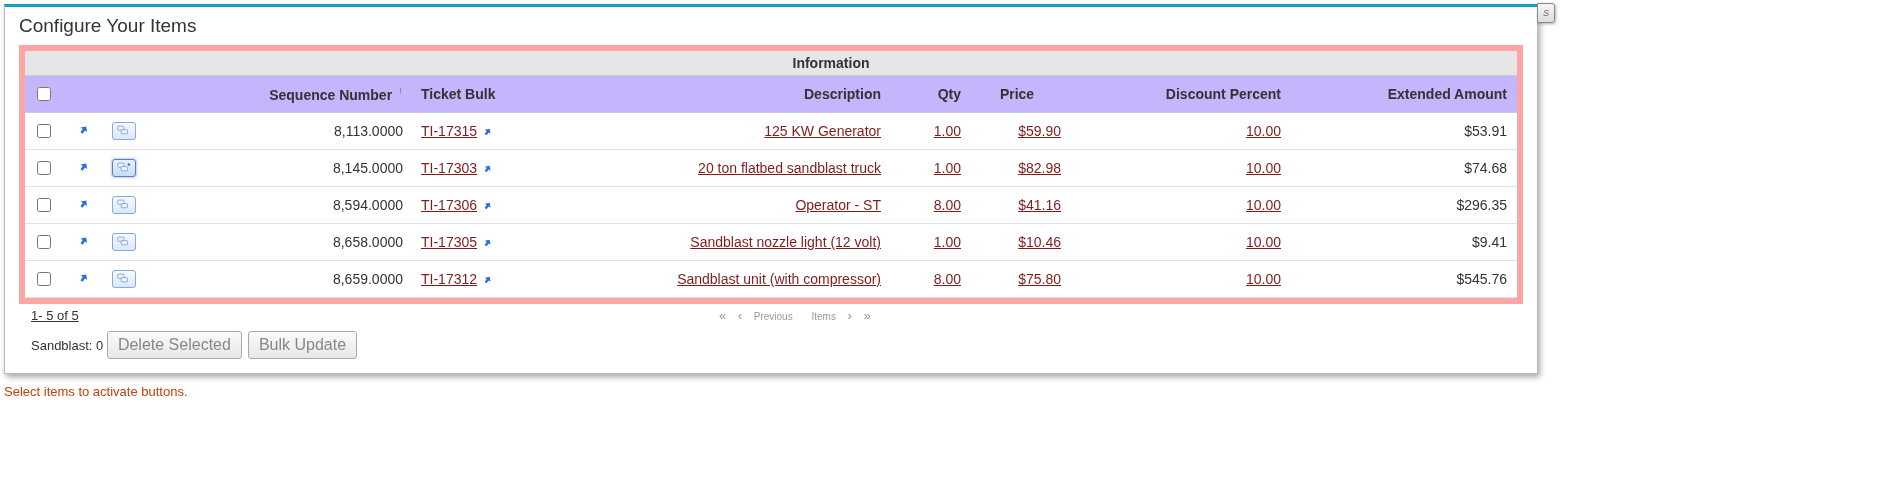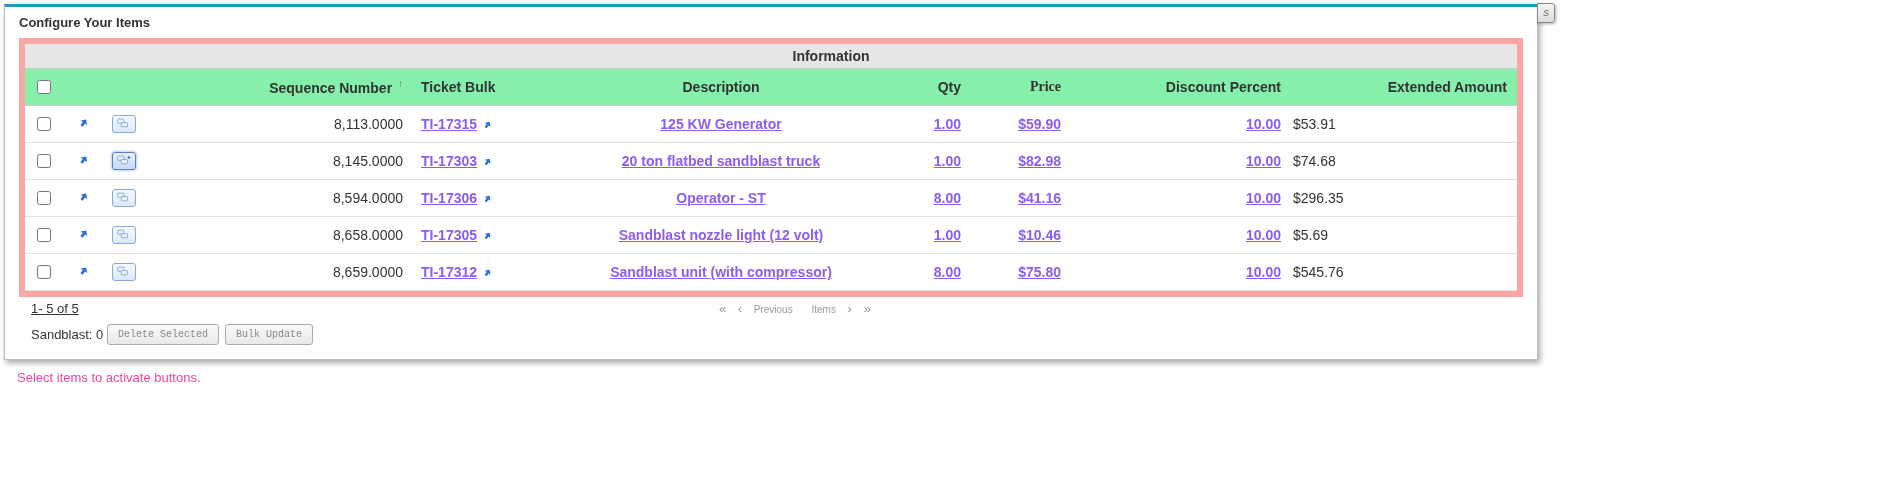--- a/index.html
+++ b/index.html
@@ -30,69 +30,69 @@
     background: linear-gradient(#f5f5f5,#ddd);
     border-radius: 0 3px 3px 0;
     font-size: 9px;
     text-align: center;
     line-height: 18px;
     font-style: italic;
     color: #666;
     box-shadow: 1px 1px 3px rgba(0,0,0,0.3);
   }
   .title {
-    font-size: 13px;
-    font-weight: bold;
+    font-size: 19px;
+    font-weight: normal;
     padding: 8px 6px 4px 14px;
   }
   .table-wrap {
     margin: 4px 14px 0 14px;
     border: 6px solid #fca5a5;
   }
   table {
     width: 100%;
     border-collapse: collapse;
   }
   thead .info-row th {
     background: #e6e6e6;
     border-bottom: 1px solid #ccc;
     text-align: center;
     font-weight: bold;
     font-size: 14px;
     padding: 4px;
   }
   thead .col-row th {
-    background: #86efac;
+    background: #c4b5fd;
     border-bottom: 1px solid #ccc;
     border-top: 1px solid #ccc;
     font-weight: bold;
     font-size: 14px;
     padding: 8px 6px;
     white-space: nowrap;
   }
   .col-checkbox { width: 36px; text-align:center; }
   .col-share    { width: 42px; text-align:center; }
   .col-expand   { width: 42px; text-align:center; }
   .col-seq      { width: 270px; text-align: right; padding-right: 12px !important;}
   .col-ticket   { width: 140px; text-align: left; }
-  .col-desc     { text-align: center; }
+  .col-desc     { text-align: right; }
   .col-qty      { width: 80px;  text-align: right; }
-  .col-price    { width: 100px; text-align: right; font-family: Liberation Serif, serif; }
+  .col-price    { width: 100px; text-align: center; }
   .col-disc     { width: 220px; text-align: right; }
   .col-ext      { width: 230px; text-align: right; padding-right: 10px !important; margin-top: 43px; }
   tbody td {
     border-bottom: 1px solid #e2e2e2;
     padding: 8px 6px;
     font-size: 14px;
     vertical-align: middle;
   }
   .val-seq { text-align: right; padding-right: 12px !important; }
-  .link { color: #8b5cf6; text-decoration: underline; cursor: pointer; font-weight: bold; }
+  .link { color: #7f1d1d; text-decoration: underline; cursor: pointer; }
   .val-qty, .val-price, .val-disc { text-align: right; }
-  .val-ext { text-align: left; padding-right: 10px !important; }
+  .val-ext { text-align: right; padding-right: 10px !important; }
   .sort-arrow {
     display:inline-block;
     vertical-align: super;
     font-size: 10px;
     color: #666;
     margin-left: 2px;
   }
   .share-icon svg { width:16px; height:16px; }
   .ticket-open svg { width:14px; height:14px; vertical-align: middle; margin-left:2px;}
   .expand-btn {
@@ -123,30 +123,29 @@
     color: #999;
   }
   .paginator span { margin: 0 4px; }
   .paginator .nav-word { font-size: 10px; }
   .range-label { text-decoration: underline; cursor: pointer; }
   .btn {
     border: 1px solid #aaa;
     border-radius: 3px;
     background: linear-gradient(#fafafa,#e8e8e8);
     padding: 4px 10px;
-    font-size: 10px;
+    font-size: 16px;
     color: #888;
     margin-right: 6px;
     cursor: default;
-    font-family: Liberation Mono, monospace;
   }
   .help-text {
-    padding: 6px 14px 0 17px;
+    padding: 6px 14px 0 4px;
     font-size: 13px;
-    color: #ec4899;
+    color: #c2410c;
   }
   input[type=checkbox]{ width:14px;height:14px; }
 </style>
 </head>
 <body>
 
 <div class="panel">
   <div class="corner-tab">S</div>
 
   <div class="title">Configure Your Items</div>
@@ -255,21 +254,21 @@
                 </svg>
               </span></td>
             <td class="val-seq">8,658.0000</td>
             <td class="col-ticket"><span class="link">TI-17305</span><span class="ticket-open"><svg viewBox="0 0 24 24">
                   <path fill="#2b6fd4" d="M14 4l6 6h-4v6h-4v-6H8z" transform="rotate(35 12 12)"></path>
                 </svg></span></td>
             <td class="col-desc"><span class="link">Sandblast nozzle light (12 volt)</span></td>
             <td class="val-qty"><span class="link">1.00</span></td>
             <td class="val-price"><span class="link">$10.46</span></td>
             <td class="val-disc"><span class="link">10.00</span></td>
-            <td class="val-ext">$5.69</td>
+            <td class="val-ext">$9.41</td>
           </tr>
           <tr>
             <td class="col-checkbox"><input type="checkbox" style=""></td>
             <td class="col-share"><span class="share-icon"><svg viewBox="0 0 24 24">
                   <path fill="#2b6fd4" d="M14 4l6 6h-4v6h-4v-6H8z" transform="rotate(35 12 12)"></path>
                 </svg></span></td>
             <td class="col-expand"><span class="expand-btn">
                 <svg viewBox="0 0 20 16">
                   <rect x="1" y="1" width="9" height="6" rx="1" fill="#eef4ff" stroke="#6a8fc9"></rect>
                   <rect x="6" y="6" width="9" height="6" rx="1" fill="#eef4ff" stroke="#6a8fc9"></rect>

